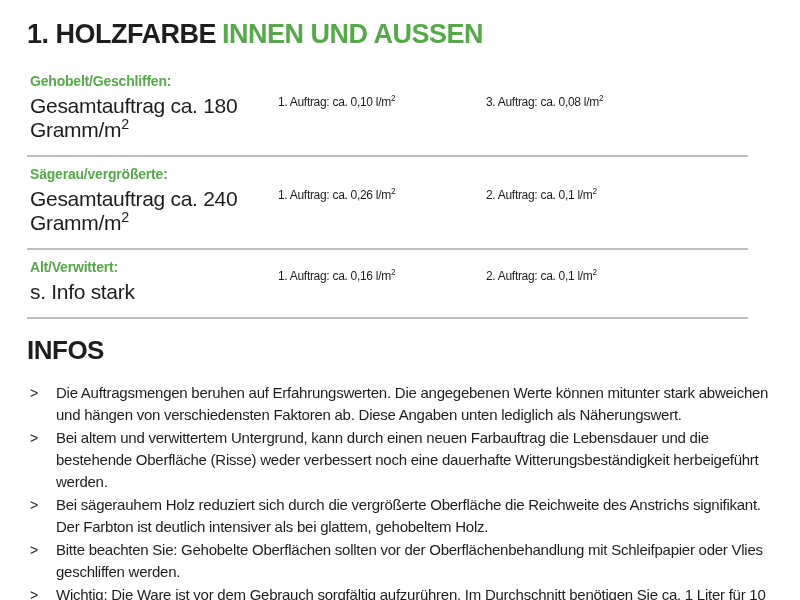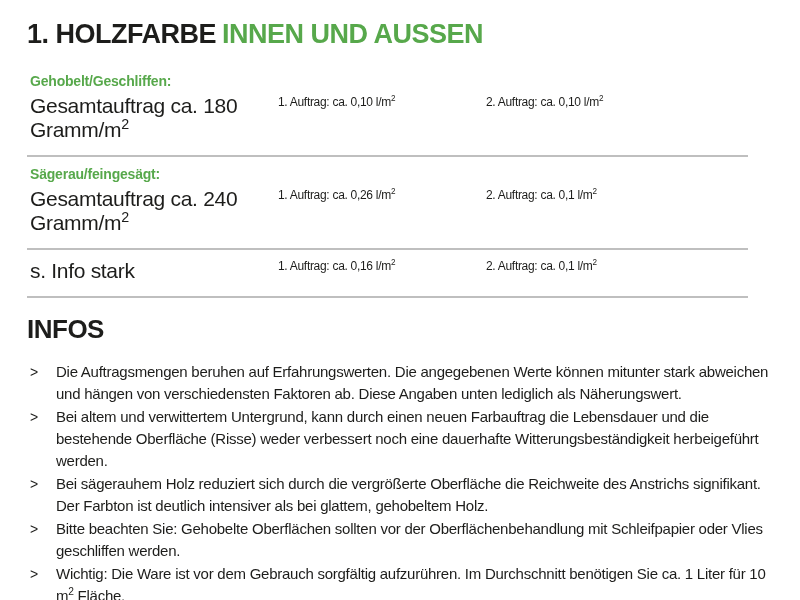--- a/index.html
+++ b/index.html
@@ -88,34 +88,35 @@
   <h1 class="page-title"><span>1. HOLZFARBE</span><span class="title-green">INNEN UND AUSSEN</span></h1>
 
   <div class="dosage-table">
 
     <div class="table-row">
       <div>
         <div class="row-label">Gehobelt/Geschliffen:</div>
         <div class="row-subtext"><span>Gesamtauftrag ca. 180 Gramm/m</span><sup>2</sup></div>
       </div>
       <div class="auftrag-cell"><span>1. Auftrag: ca. 0,10 l/m</span><sup>2</sup></div>
-      <div class="auftrag-cell"><span>2. Auftrag: ca. 0,10 l/m</span><sup>2</sup></div>
+      <div class="auftrag-cell"><span>3. Auftrag: ca. 0,08 l/m</span><sup>2</sup></div>
     </div>
 
     <div class="table-row">
       <div>
-        <div class="row-label">Sägerau/feingesägt:</div>
+        <div class="row-label">Sägerau/vergrößerte:</div>
         <div class="row-subtext"><span>Gesamtauftrag ca. 240 Gramm/m</span><sup>2</sup></div>
       </div>
       <div class="auftrag-cell"><span>1. Auftrag: ca. 0,26 l/m</span><sup>2</sup></div>
       <div class="auftrag-cell"><span>2. Auftrag: ca. 0,1 l/m</span><sup>2</sup></div>
     </div>
 
     <div class="table-row">
       <div>
+        <div class="row-label">Alt/Verwittert:</div>
         <div class="row-subtext"><span>s. Info stark</span><sup></sup></div>
       </div>
       <div class="auftrag-cell"><span>1. Auftrag: ca. 0,16 l/m</span><sup>2</sup></div>
       <div class="auftrag-cell"><span>2. Auftrag: ca. 0,1 l/m</span><sup>2</sup></div>
     </div>
 
   </div>
 
   <h2 class="infos-heading">INFOS</h2>
 

